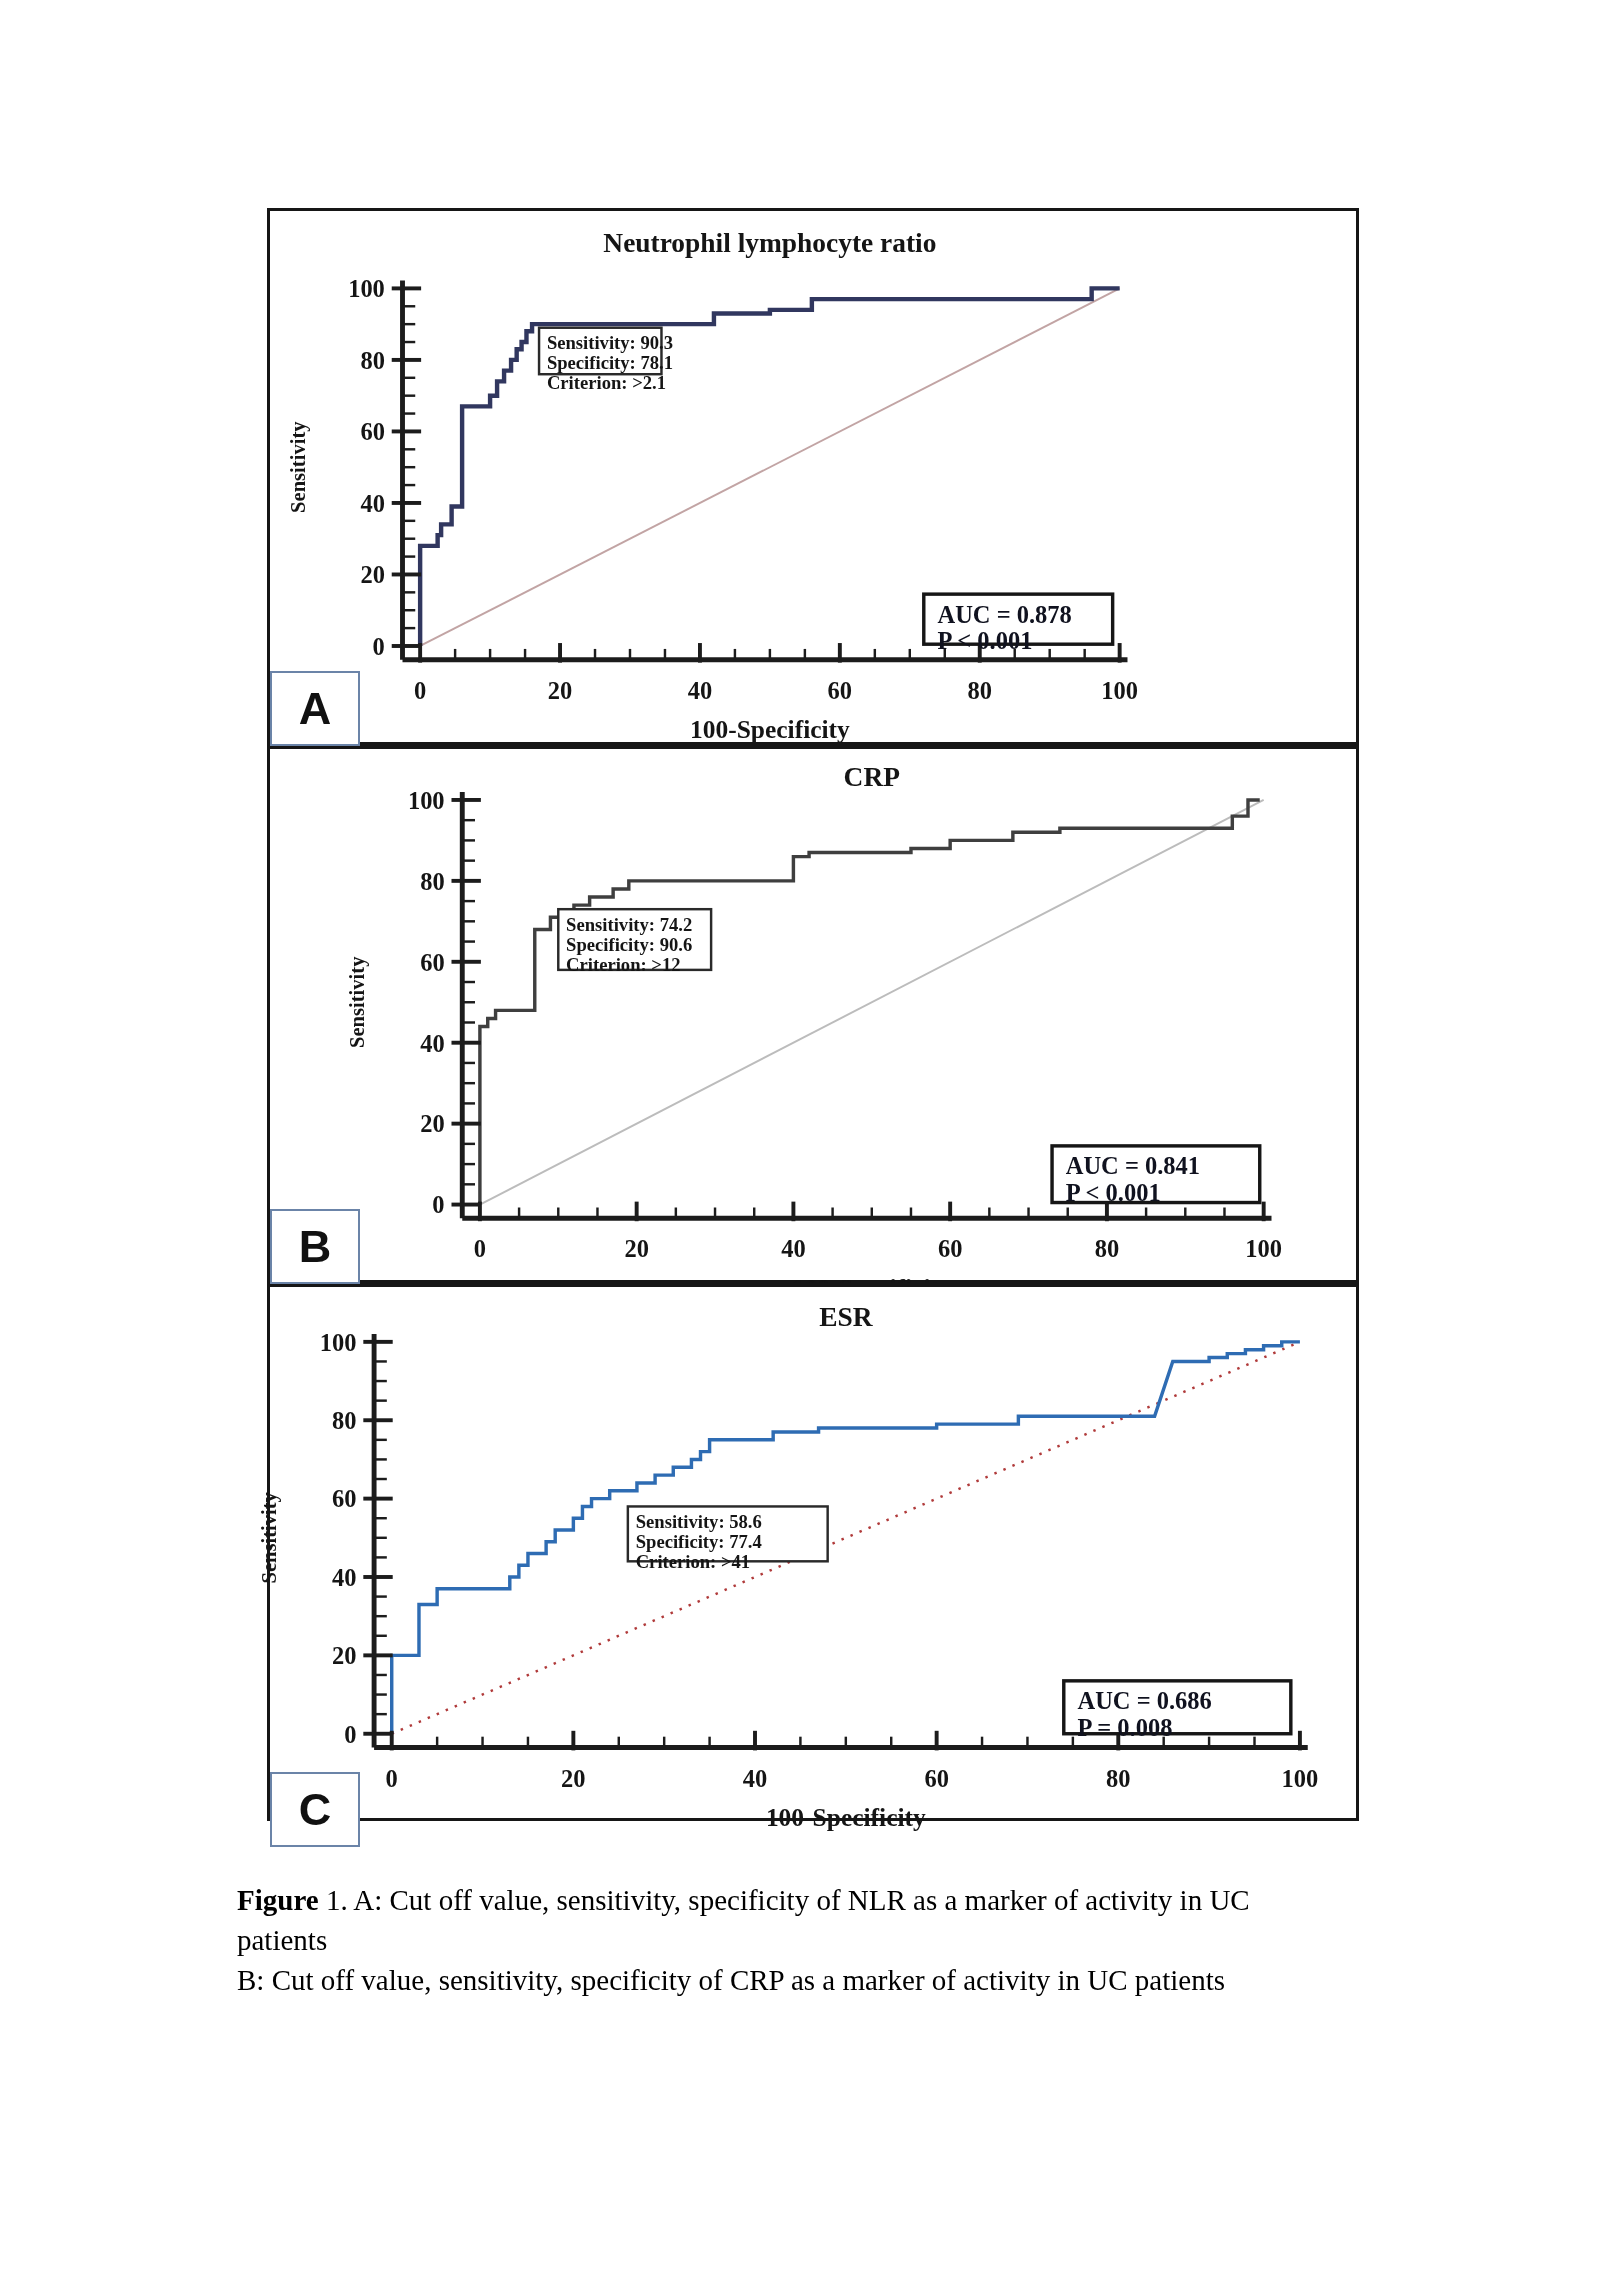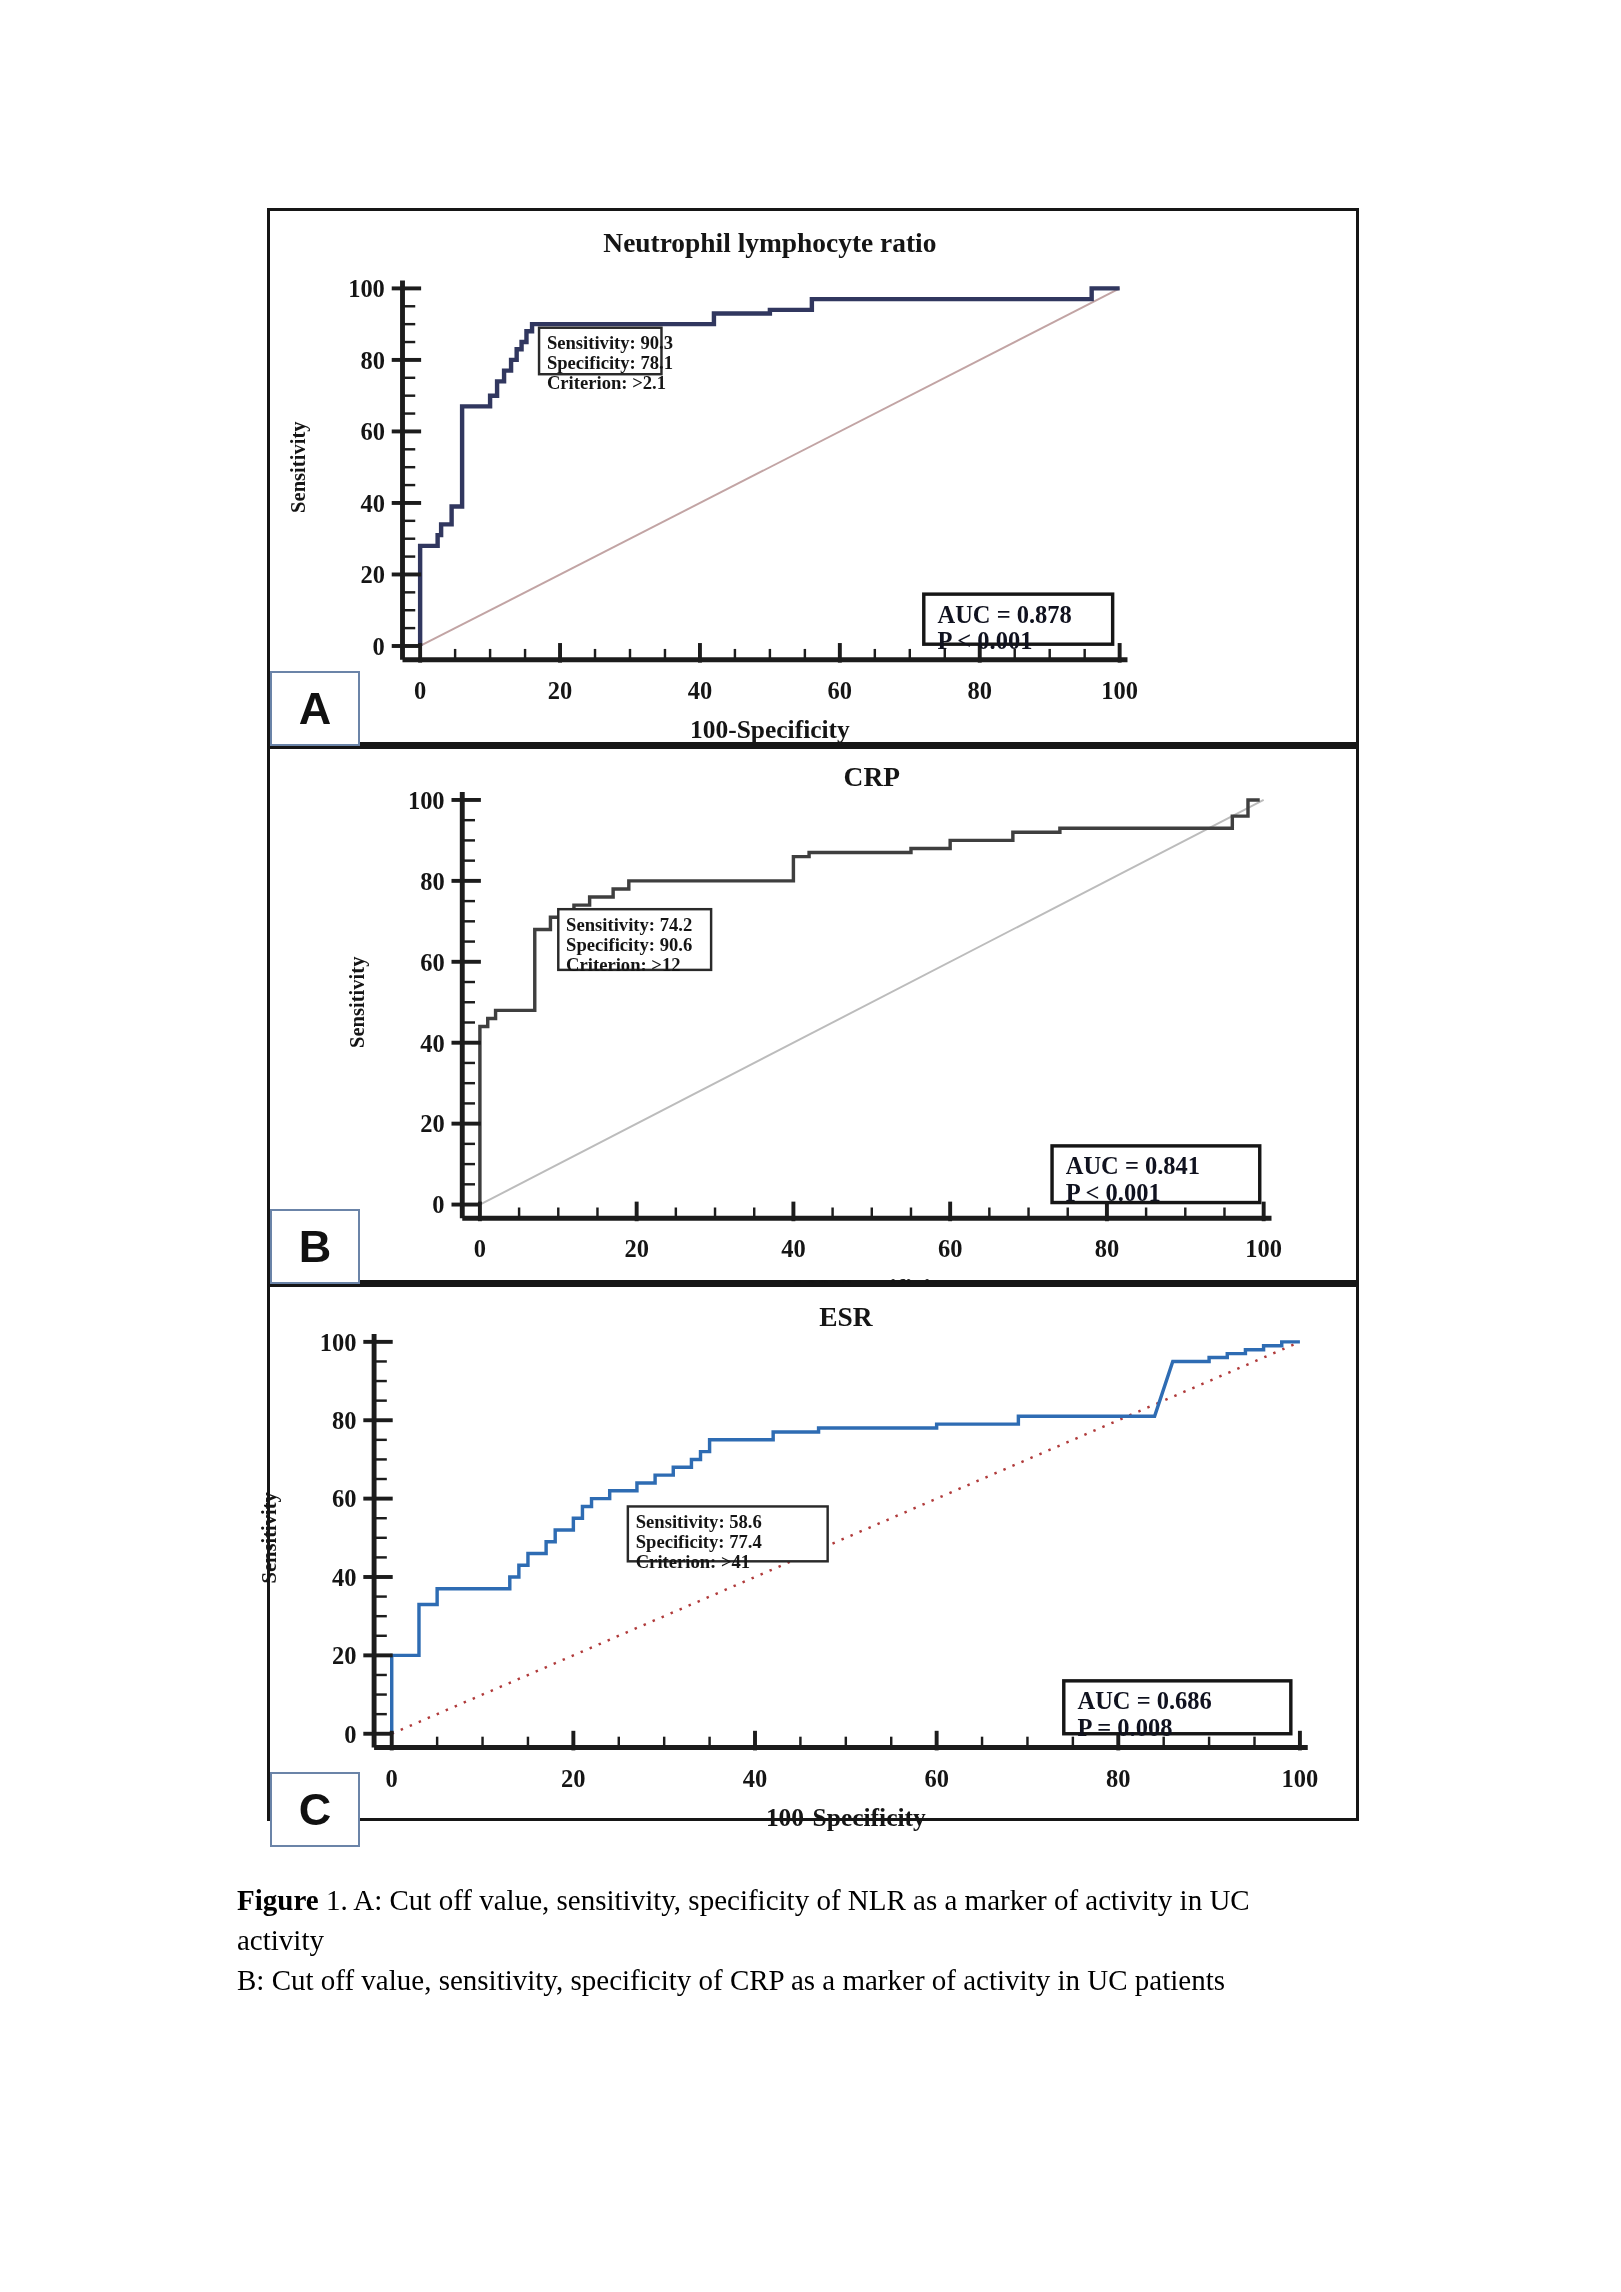--- a/index.html
+++ b/index.html
@@ -259,16 +259,16 @@
       </svg>
     <div class="letter-box hang">
       <span>C</span>
     </div>
   </div>
 
 </div>
 
 <div class="caption">
   <div class="cap-line"><span class="bold">Figure</span><span> 1. A: Cut off value, sensitivity, specificity of NLR as a marker of activity in UC</span></div>
-  <div class="cap-line">activity</div>
+  <div class="cap-line">patients</div>
   <div class="cap-line">B: Cut off value, sensitivity, specificity of CRP as a marker of activity in UC patients</div>
 </div>
 
 
 </body></html>

